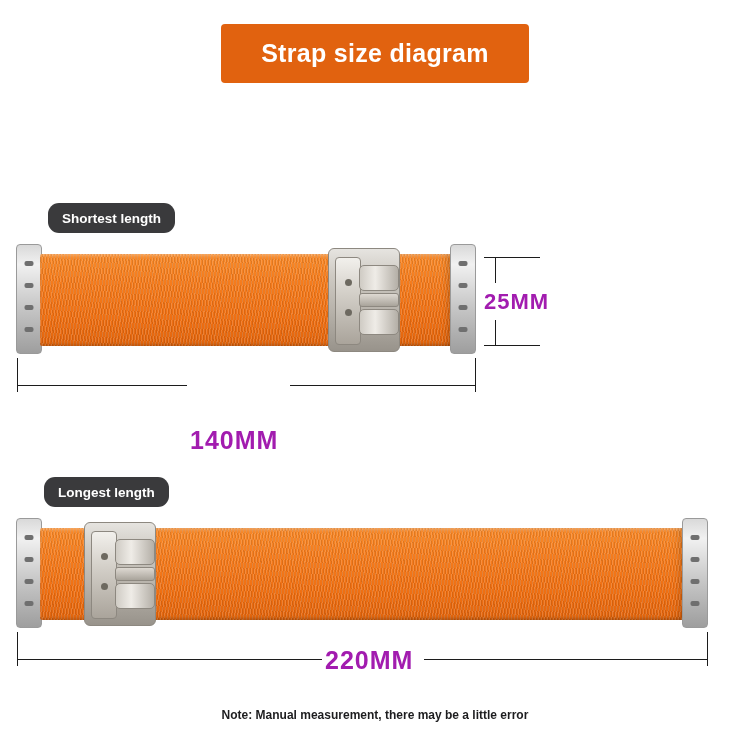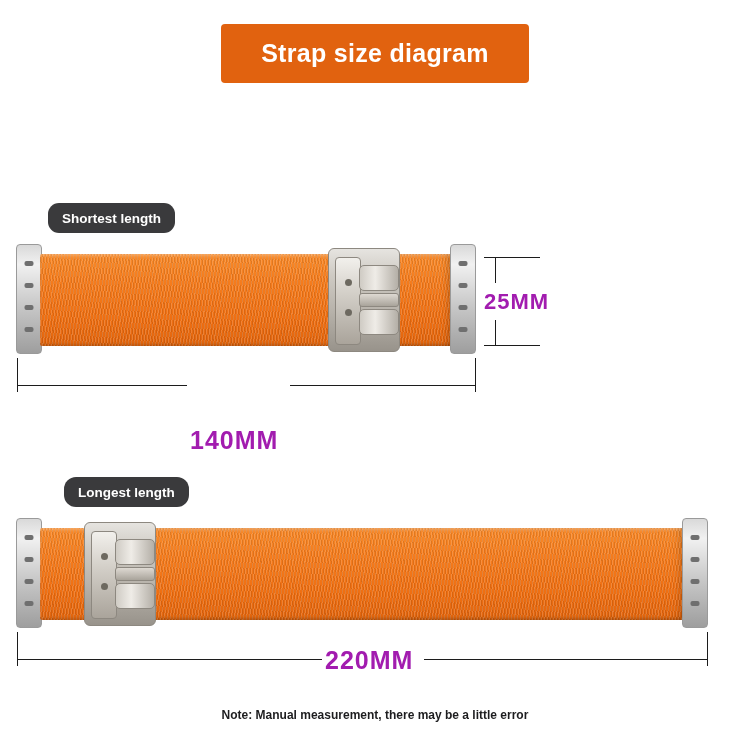--- a/index.html
+++ b/index.html
@@ -48,21 +48,21 @@
     box-sizing: border-box;
   }
   .label-pill span {
     color: #ffffff;
     font-size: 13.5px;
     font-weight: bold;
     white-space: nowrap;
     text-align: center;
   }
   #label-shortest { left: 48px; top: 203px; }
-  #label-longest  { left: 64px; top: 477px; border-radius: 12px; }
+  #label-longest  { left: 44px; top: 477px; }
 
   
   .strap {
     position: absolute;
   }
 
   
   .lug {
     position: absolute;
     background: linear-gradient(to bottom, #d9d9d9 0%, #f1f1f1 18%, #c9c9c9 55%, #9e9e9e 100%);

